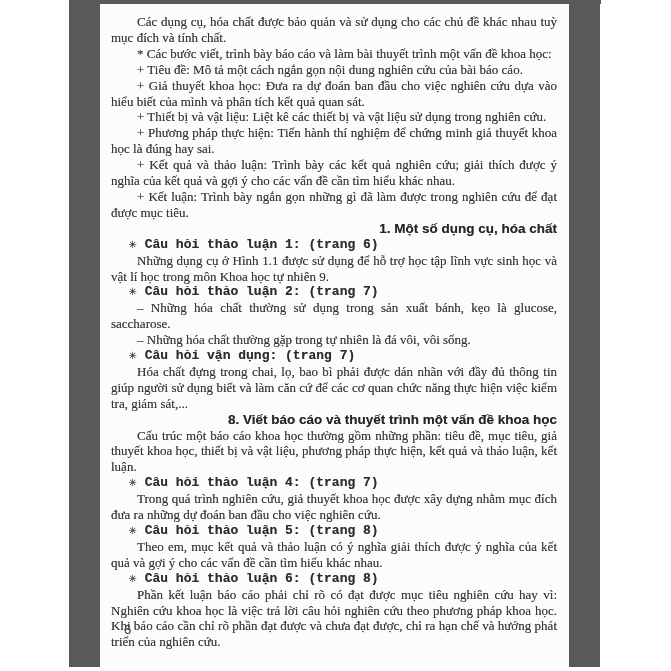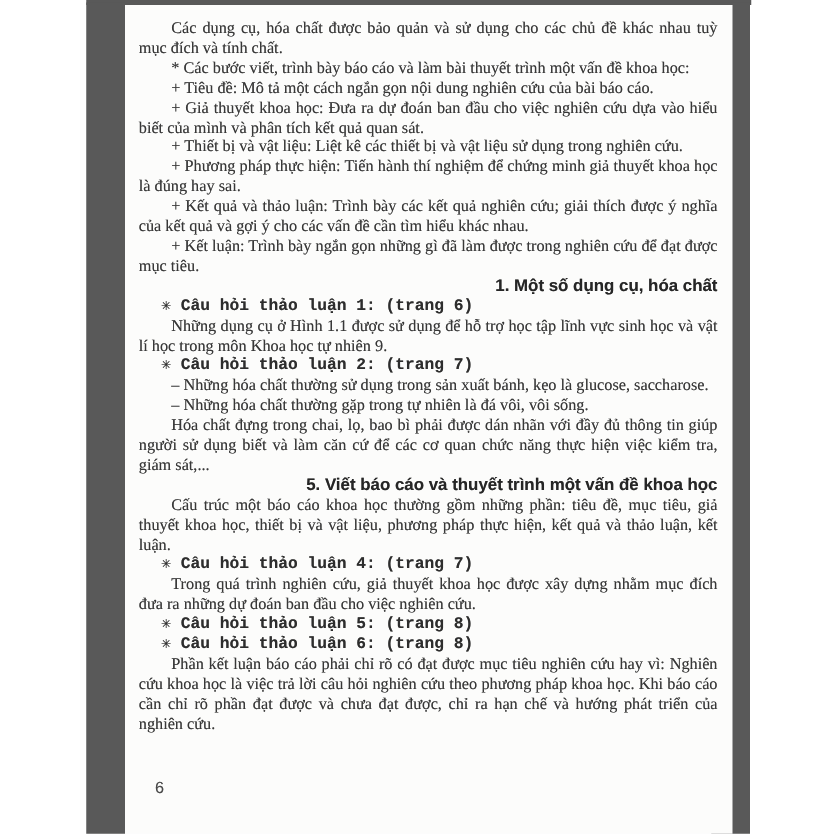--- a/index.html
+++ b/index.html
@@ -22,21 +22,20 @@
     position: absolute;
     left: 69px; top: 0;
     width: 532px; height: 4px;
     background: #595959;
   }
   .page {
     position: absolute;
     left: 100px; top: 4px;
     width: 469px; height: 663px;
     background: #fcfcfb;
-    padding-left: 17px;
   }
   .content {
     position: absolute;
     left: 0; top: 0; right: 0;
     padding: 10px 12px 0 11px;
     font-size: 13px;
     line-height: 15.9px;
     color: #383838;
     text-align: justify;
     text-shadow: 0 0 0.5px rgba(80,80,80,0.65);
@@ -86,24 +85,26 @@
         <p class="item">+ Thiết bị và vật liệu: Liệt kê các thiết bị và vật liệu sử dụng trong nghiên cứu.</p>
         <p class="item">+ Phương pháp thực hiện: Tiến hành thí nghiệm để chứng minh giả thuyết khoa học là đúng hay sai.</p>
         <p class="item">+ Kết quả và thảo luận: Trình bày các kết quả nghiên cứu; giải thích được ý nghĩa của kết quả và gợi ý cho các vấn đề cần tìm hiểu khác nhau.</p>
         <p class="item">+ Kết luận: Trình bày ngắn gọn những gì đã làm được trong nghiên cứu để đạt được mục tiêu.</p>
         <p class="heading">1. Một số dụng cụ, hóa chất</p>
         <p class="question">✳ Câu hỏi thảo luận 1: (trang 6)</p>
         <p class="para">Những dụng cụ ở Hình 1.1 được sử dụng để hỗ trợ học tập lĩnh vực sinh học và vật lí học trong môn Khoa học tự nhiên 9.</p>
         <p class="question">✳ Câu hỏi thảo luận 2: (trang 7)</p>
         <p class="item">– Những hóa chất thường sử dụng trong sản xuất bánh, kẹo là glucose, saccharose.</p>
         <p class="item">– Những hóa chất thường gặp trong tự nhiên là đá vôi, vôi sống.</p>
+        <p class="question">✳ Câu hỏi vận dụng: (trang 7)</p>
         <p class="para">Hóa chất đựng trong chai, lọ, bao bì phải được dán nhãn với đầy đủ thông tin giúp người sử dụng biết và làm căn cứ để các cơ quan chức năng thực hiện việc kiểm tra, giám sát,...</p>
-        <p class="heading">5. Viết báo cáo và thuyết trình một vấn đề khoa học</p>
+        <p class="heading">8. Viết báo cáo và thuyết trình một vấn đề khoa học</p>
         <p class="para">Cấu trúc một báo cáo khoa học thường gồm những phần: tiêu đề, mục tiêu, giả thuyết khoa học, thiết bị và vật liệu, phương pháp thực hiện, kết quả và thảo luận, kết luận.</p>
         <p class="question">✳ Câu hỏi thảo luận 4: (trang 7)</p>
         <p class="para">Trong quá trình nghiên cứu, giả thuyết khoa học được xây dựng nhằm mục đích đưa ra những dự đoán ban đầu cho việc nghiên cứu.</p>
         <p class="question">✳ Câu hỏi thảo luận 5: (trang 8)</p>
+        <p class="para">Theo em, mục kết quả và thảo luận có ý nghĩa giải thích được ý nghĩa của kết quả và gợi ý cho các vấn đề cần tìm hiểu khác nhau.</p>
         <p class="question">✳ Câu hỏi thảo luận 6: (trang 8)</p>
         <p class="para">Phần kết luận báo cáo phải chỉ rõ có đạt được mục tiêu nghiên cứu hay vì: Nghiên cứu khoa học là việc trả lời câu hỏi nghiên cứu theo phương pháp khoa học. Khi báo cáo cần chỉ rõ phần đạt được và chưa đạt được, chỉ ra hạn chế và hướng phát triển của nghiên cứu.</p>
       </div>
     <div class="page-number">6</div>
   </div>
 </div>
 
 </body></html>

